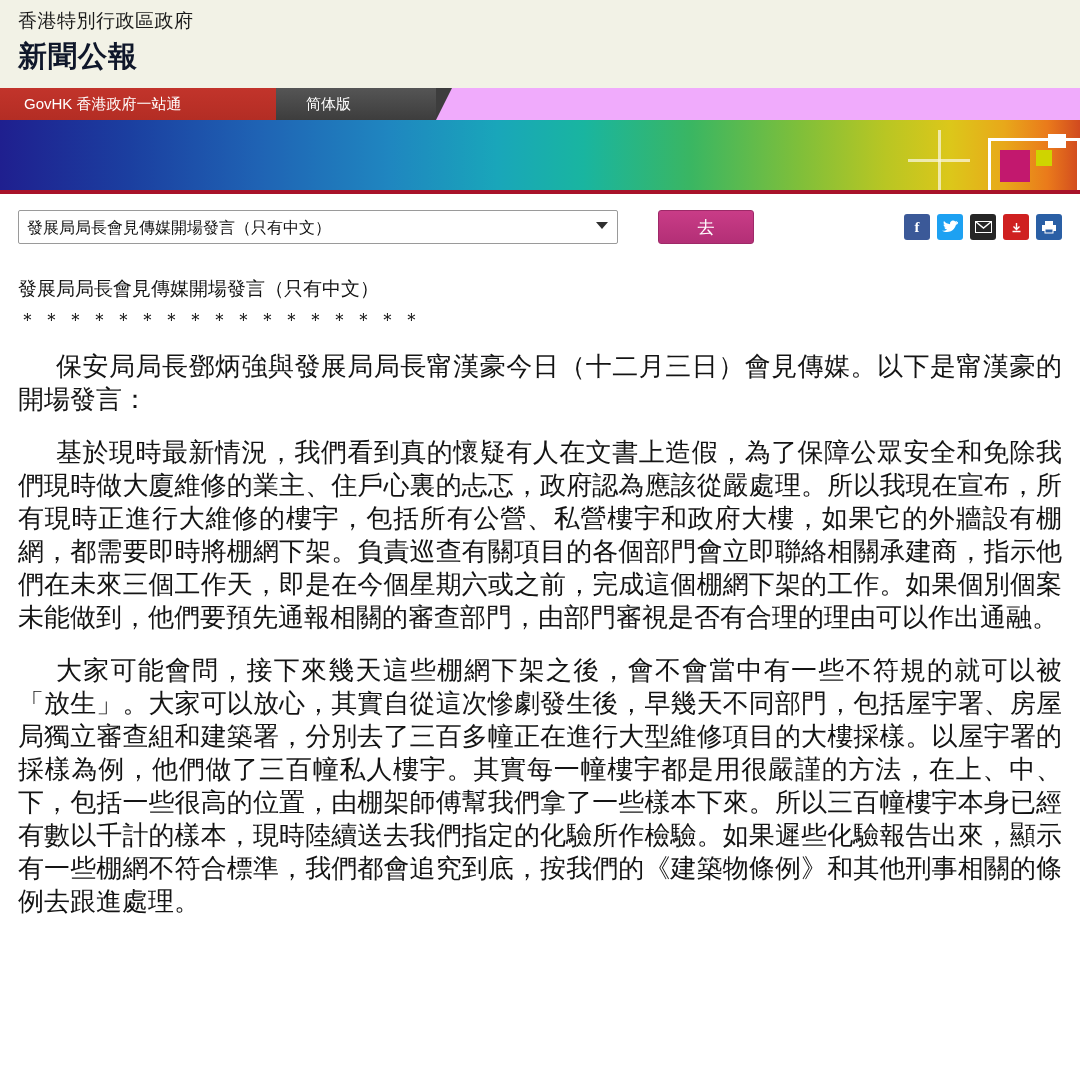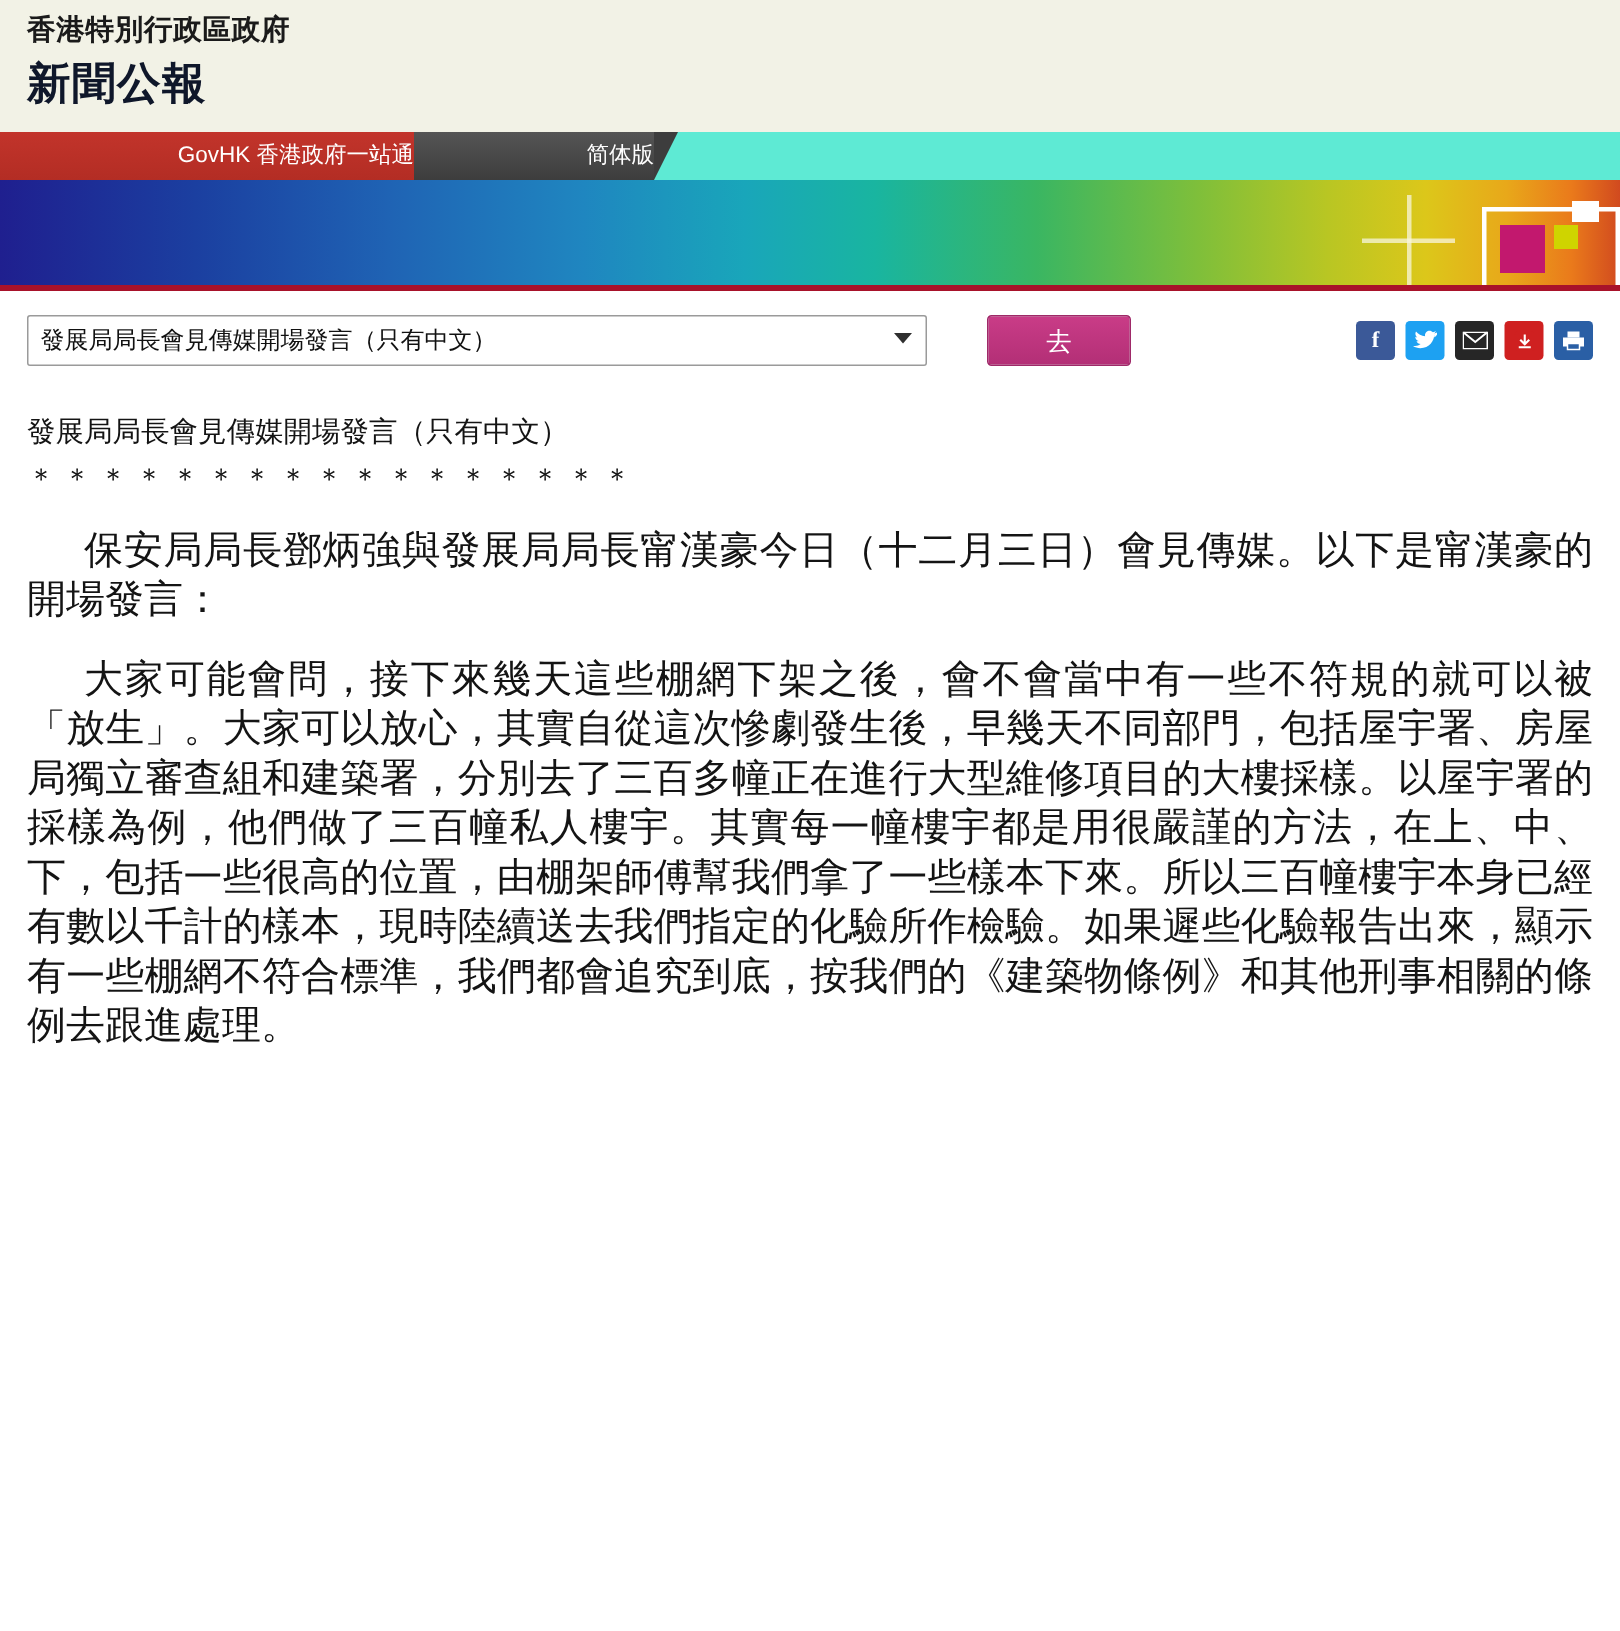--- a/index.html
+++ b/index.html
@@ -13,40 +13,39 @@
 
   
   .masthead {
     height: 88px;
     background: #f2f2e6;
     padding: 8px 0 0 18px;
     position: relative;
   }
   .masthead .gov-name {
     font-size: 19px;
-    font-weight: bold;
+    font-weight: normal;
     color: #1a1a1a;
     letter-spacing: 0.5px;
     line-height: 26px;
   }
   .masthead .doc-title {
     font-size: 29px;
     font-weight: bold;
     color: #0f172a;
     letter-spacing: 1px;
     line-height: 40px;
     margin-top: 2px;
   }
 
   
   .tabbar {
     height: 32px;
-    background: #5eead4;
-    position: relative;
-    text-align: right;
+    background: #f0abfc;
+    position: relative;
   }
   .tab {
     position: absolute;
     top: 0;
     height: 32px;
     line-height: 32px;
     color: #ffffff;
     font-size: 15px;
     white-space: nowrap;
   }
@@ -283,16 +282,17 @@
         </svg>
       </div>
     </div>
   </div>
 
   <div class="article">
     <h1 class="headline">發展局局長會見傳媒開場發言（只有中文）</h1>
     <div class="stars">＊＊＊＊＊＊＊＊＊＊＊＊＊＊＊＊＊</div>
 
     <p>保安局局長鄧炳強與發展局局長甯漢豪今日（十二月三日）會見傳媒。以下是甯漢豪的開場發言：</p>
+    <p>基於現時最新情況，我們看到真的懷疑有人在文書上造假，為了保障公眾安全和免除我們現時做大廈維修的業主、住戶心裏的忐忑，政府認為應該從嚴處理。所以我現在宣布，所有現時正進行大維修的樓宇，包括所有公營、私營樓宇和政府大樓，如果它的外牆設有棚網，都需要即時將棚網下架。負責巡查有關項目的各個部門會立即聯絡相關承建商，指示他們在未來三個工作天，即是在今個星期六或之前，完成這個棚網下架的工作。如果個別個案未能做到，他們要預先通報相關的審查部門，由部門審視是否有合理的理由可以作出通融。</p>
     <p>大家可能會問，接下來幾天這些棚網下架之後，會不會當中有一些不符規的就可以被「放生」。大家可以放心，其實自從這次慘劇發生後，早幾天不同部門，包括屋宇署、房屋局獨立審查組和建築署，分別去了三百多幢正在進行大型維修項目的大樓採樣。以屋宇署的採樣為例，他們做了三百幢私人樓宇。其實每一幢樓宇都是用很嚴謹的方法，在上、中、下，包括一些很高的位置，由棚架師傅幫我們拿了一些樣本下來。所以三百幢樓宇本身已經有數以千計的樣本，現時陸續送去我們指定的化驗所作檢驗。如果遲些化驗報告出來，顯示有一些棚網不符合標準，我們都會追究到底，按我們的《建築物條例》和其他刑事相關的條例去跟進處理。</p>
   </div>
 
 </div>
 
 </body></html>

